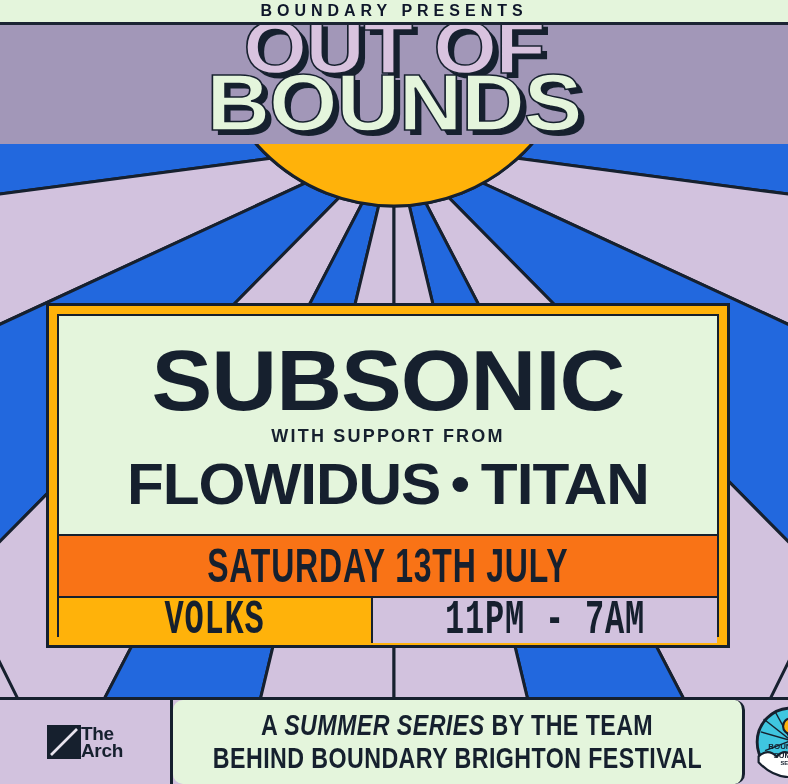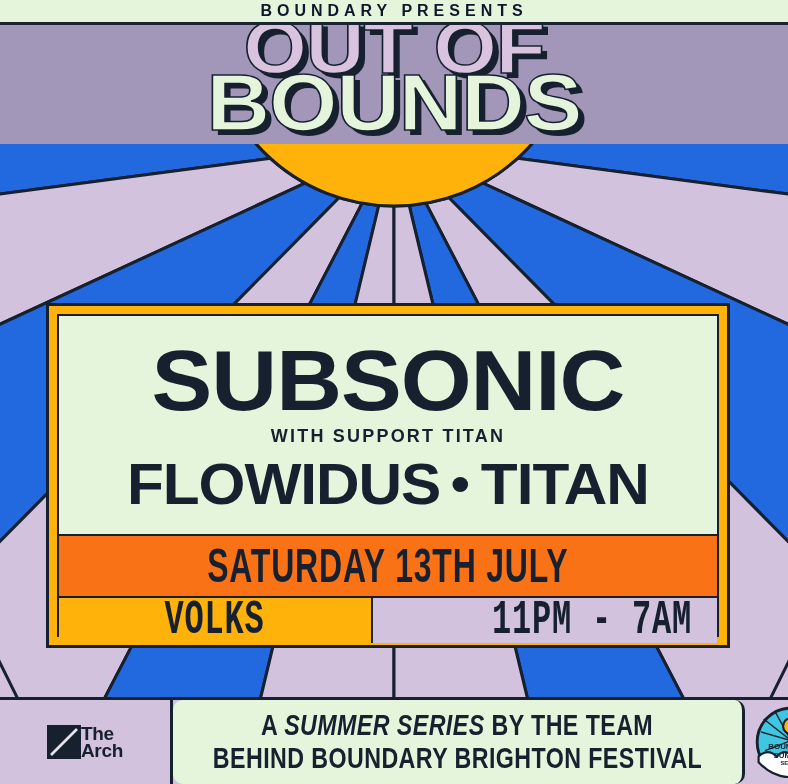--- a/index.html
+++ b/index.html
@@ -152,21 +152,21 @@
   }
   .venue-cell{
     flex:0 0 312px;
     background:#FFB20A;
     border-right:2px solid #16202E;
     display:flex;align-items:center;justify-content:center;
   }
   .time-cell{
     flex:1 1 auto;
     background:#D2C2DE;
-    display:flex;align-items:center;justify-content:flex-end;
+    display:flex;align-items:center;justify-content:center;
   }
   .venue-text,.time-text{
     font-weight:700;
     font-size:40px;
     letter-spacing:1px;
     color:#16202E;
     white-space:nowrap;
     transform:scaleX(0.80) scaleY(1.18);
   }
 
@@ -259,21 +259,21 @@
       <span class="title-line l1">OUT OF</span>
       <span class="title-line l2">BOUNDS</span>
     </div>
   </div>
 
   <div class="card">
     <div class="card-inner">
 
       <div class="lineup">
         <div class="headliner">SUBSONIC</div>
-        <div class="support-label">WITH SUPPORT TITAN</div>
+        <div class="support-label">WITH SUPPORT FROM</div>
         <div class="support-acts">
           <span>FLOWIDUS</span>
           <span class="dot-sep"></span>
           <span>TITAN</span>
         </div>
       </div>
 
       <div class="date-row">
         <span class="date-text">SATURDAY 13TH JULY</span>
       </div>

